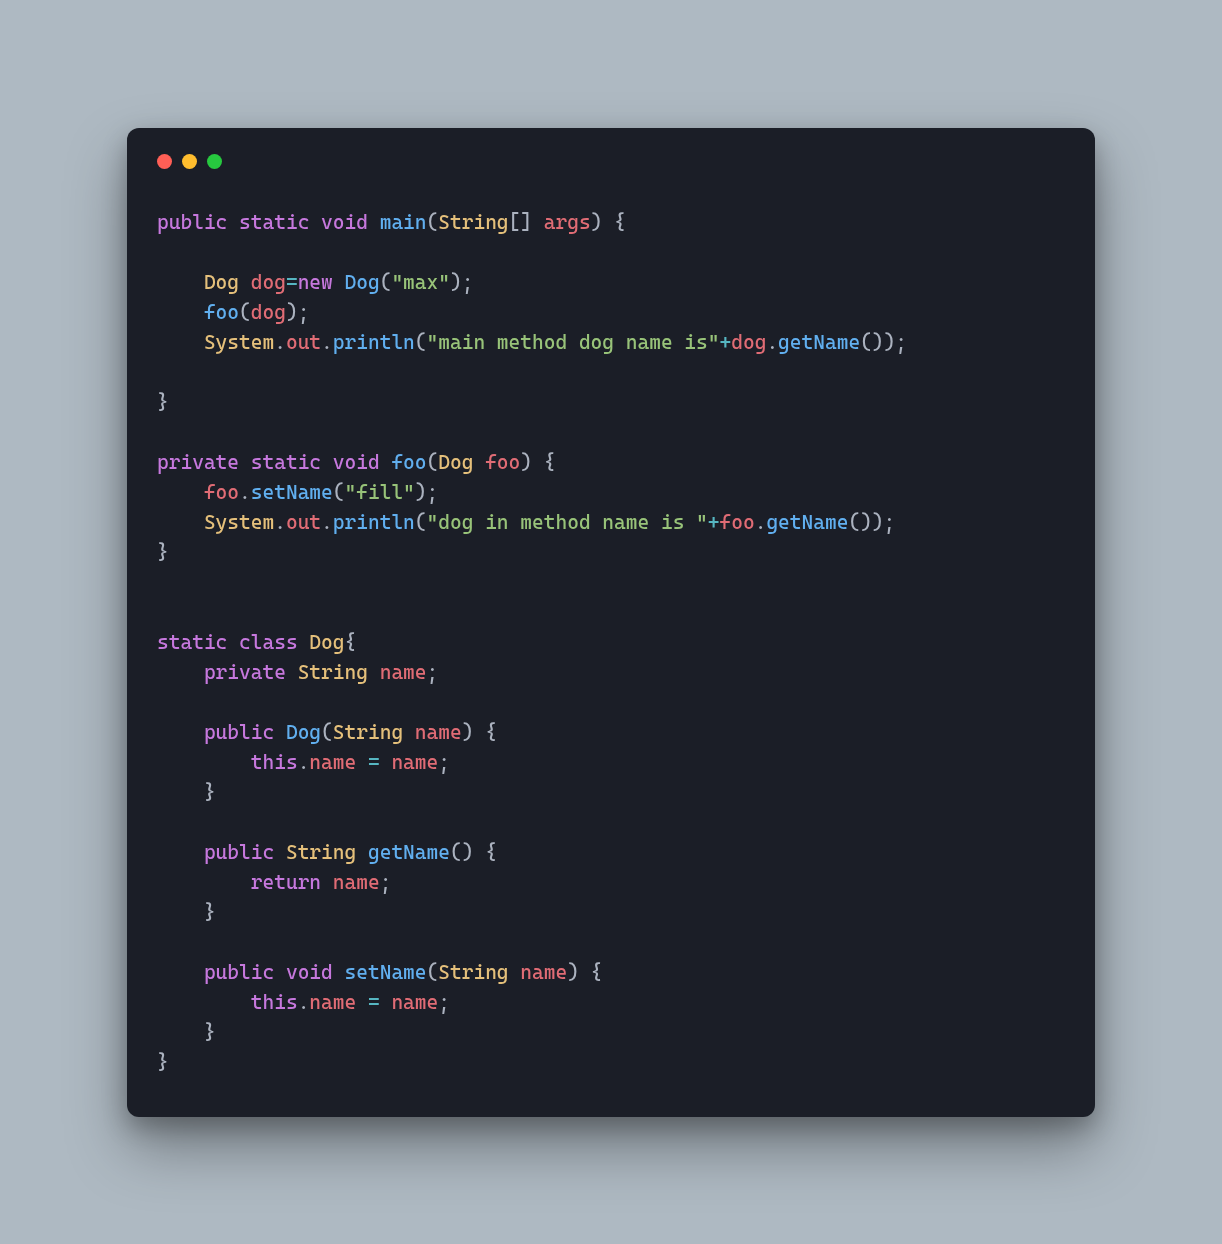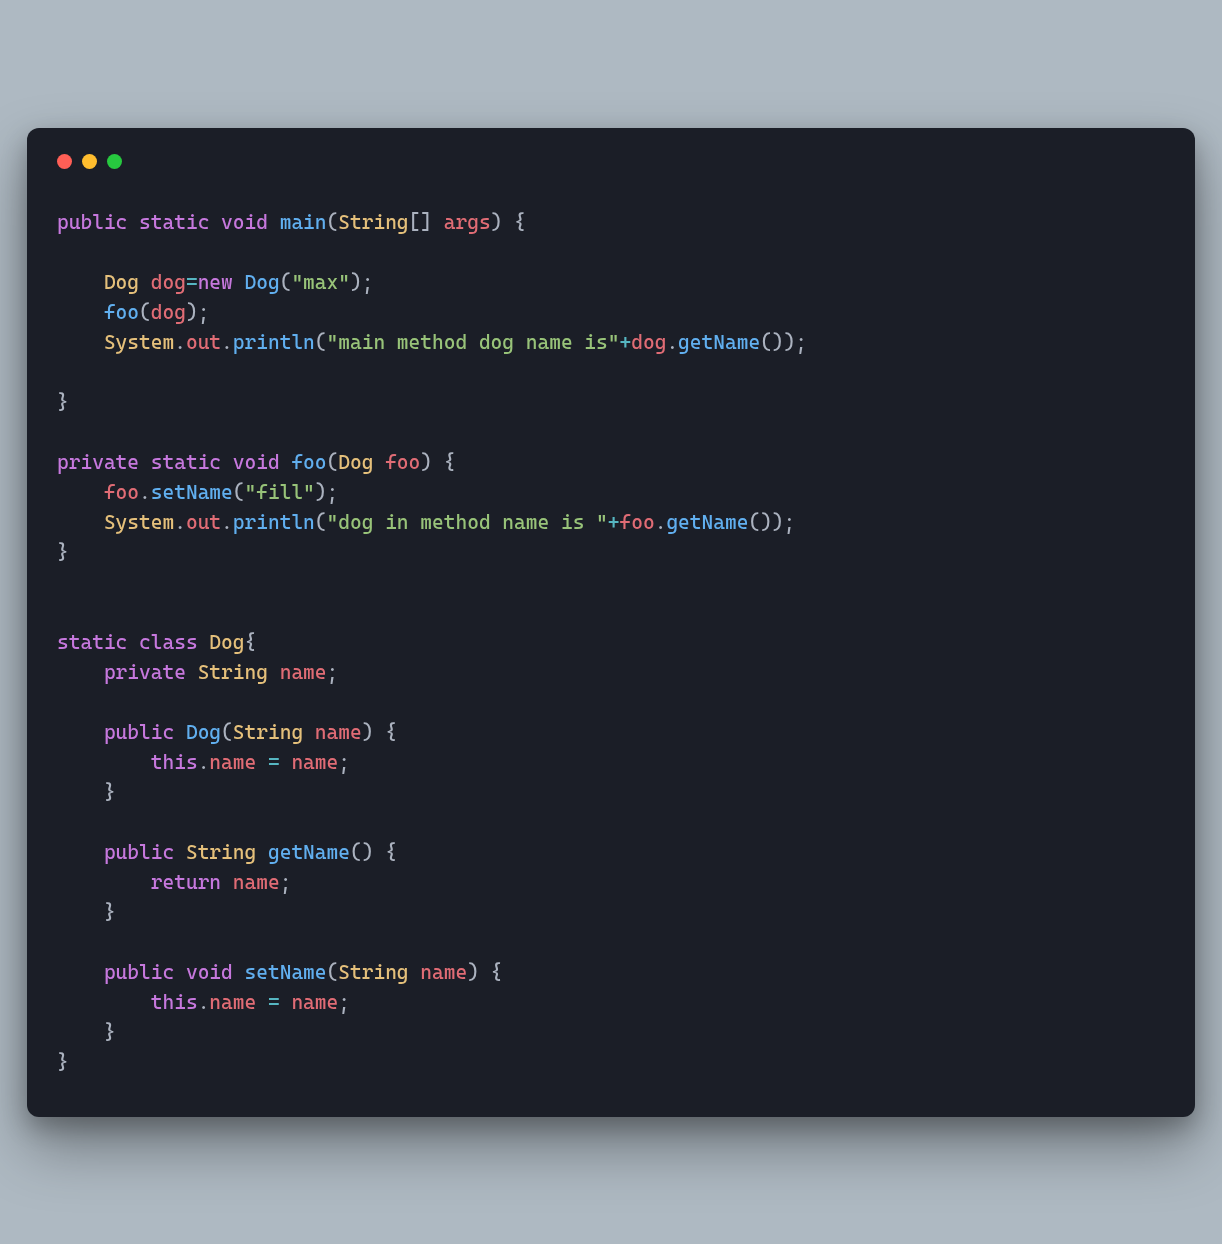--- a/index.html
+++ b/index.html
@@ -6,21 +6,21 @@
   body {
     background: #aeb9c2;
     width: 1222px;
     height: 1244px;
     display: flex;
     align-items: center;
     justify-content: center;
     font-family: ui-monospace, "SF Mono", "Cascadia Code", Menlo, Consolas, monospace;
   }
   .window {
-    width: 1168px;
+    width: 968px;
     background: #1b1e27;
     border-radius: 12px;
     box-shadow: 0 30px 60px rgba(0,0,0,0.35), 0 10px 25px rgba(0,0,0,0.25);
     padding: 26px 30px 40px 30px;
   }
   .titlebar {
     display: flex;
     gap: 10px;
     margin-bottom: 38px;
   }

